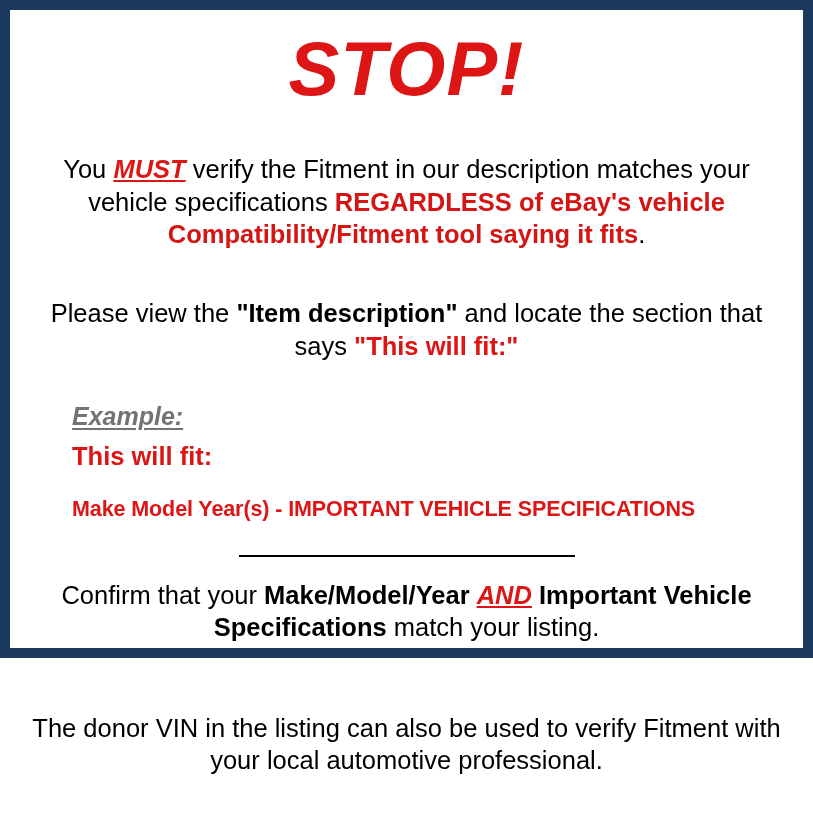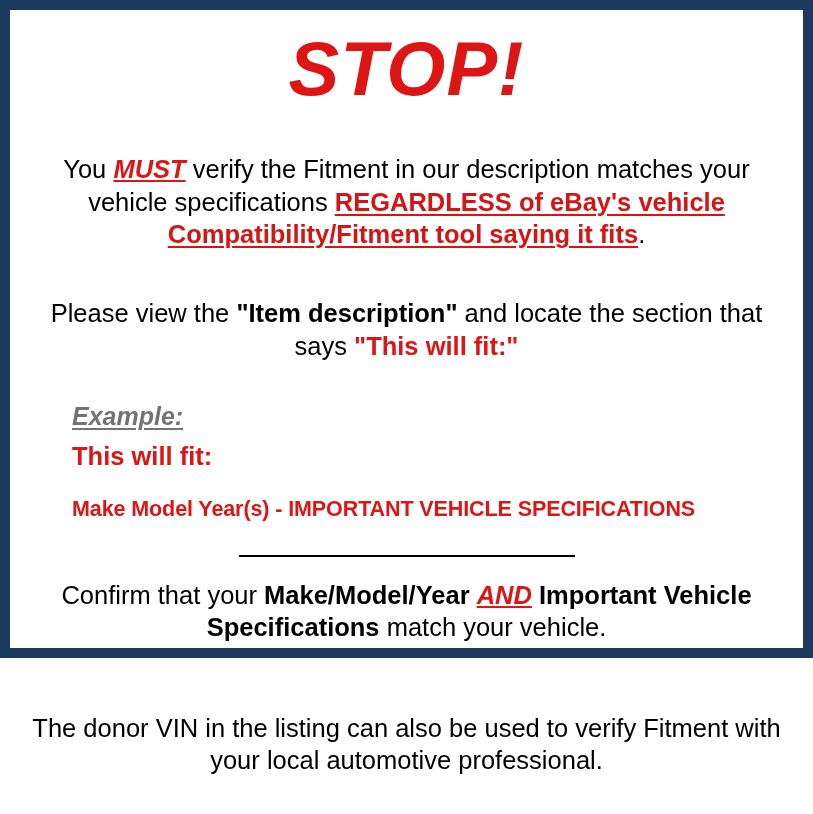--- a/index.html
+++ b/index.html
@@ -84,21 +84,20 @@
     color: #dd1515;
     font-weight: bold;
     font-style: italic;
     text-decoration: underline;
     text-underline-offset: 2px;
   }
 
   .red-bold-ul {
     color: #d51414;
     font-weight: bold;
-    text-decoration: underline;
     text-underline-offset: 3px;
   }
 
   .black-bold {
     color: #000000;
     font-weight: bold;
   }
 
   .red-bold {
     color: #dd1515;
@@ -183,18 +182,18 @@
         <span class="example-label">Example:</span>
       </div>
       <div class="example-fit">This will fit:</div>
       <div class="example-spec">Make Model Year(s) - IMPORTANT VEHICLE SPECIFICATIONS</div>
     </div>
 
     <div class="divider-wrap">
       <div class="divider-line"></div>
     </div>
 
-    <p class="para para-confirm"><span>Confirm that your </span><span class="black-bold">Make/Model/Year </span><span class="em-red-ul">AND</span><span class="black-bold"> Important Vehicle Specifications</span><span> match your vehicle.</span></p>
+    <p class="para para-confirm"><span>Confirm that your </span><span class="black-bold">Make/Model/Year </span><span class="em-red-ul">AND</span><span class="black-bold"> Important Vehicle Specifications</span><span> match your listing.</span></p>
 
     <p class="para para-vin">The donor VIN in the listing can also be used to verify Fitment with your local automotive professional.</p>
 
   </div>
 </div>
 
 </body></html>

